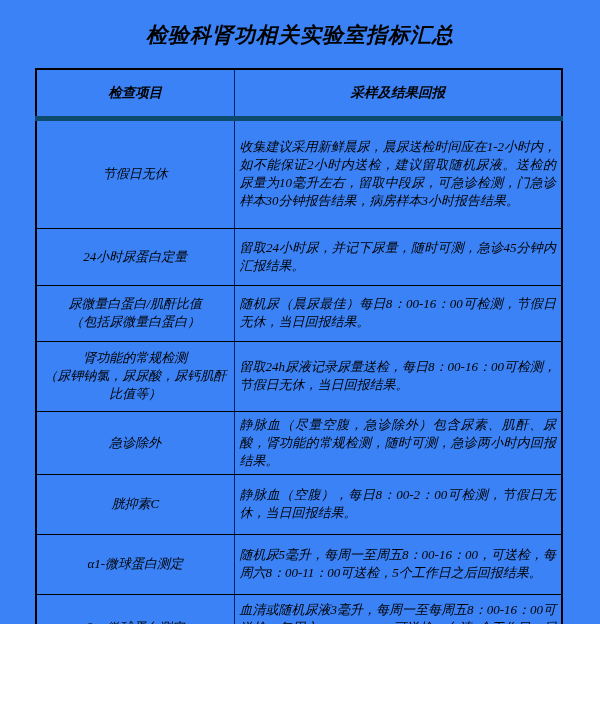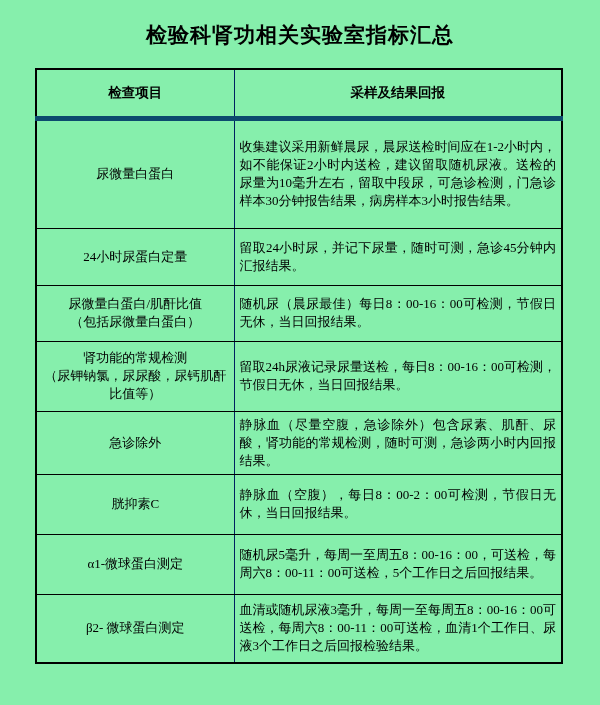--- a/index.html
+++ b/index.html
@@ -8,23 +8,24 @@
     background: #ffffff;
     width: 600px;
     height: 705px;
     font-family: "Liberation Serif", "DejaVu Serif", serif;
     color: #000000;
     -webkit-font-smoothing: none;
   }
   .page {
     position: relative;
     width: 600px;
-    height: 705px;
-    background: #86efac;
+    height: 624px;
+    background: #3b82f6;
     overflow: hidden;
+    font-style: italic;
   }
   .doc-title {
     margin: 0;
     padding-top: 24px;
     text-align: center;
     font-size: 21px;
     font-weight: bold;
     letter-spacing: 1px;
     line-height: 1.1;
     color: #000000;
@@ -89,21 +90,21 @@
       <col class="c-report">
     </colgroup>
     <tbody>
       <tr class="r-head">
         <th>检查项目</th>
         <th>采样及结果回报</th>
       </tr>
 
       <tr class="r1">
         <td class="cell-item">
-          <div>尿微量白蛋白</div>
+          <div>节假日无休</div>
         </td>
         <td class="cell-report">收集建议采用新鲜晨尿，晨尿送检时间应在1-2小时内，如不能保证2小时内送检，建议留取随机尿液。送检的尿量为10毫升左右，留取中段尿，可急诊检测，门急诊样本30分钟报告结果，病房样本3小时报告结果。</td>
       </tr>
 
       <tr class="r2">
         <td class="cell-item">
           <div>24小时尿蛋白定量</div>
         </td>
         <td class="cell-report">留取24小时尿，并记下尿量，随时可测，急诊45分钟内汇报结果。</td>
       </tr>

